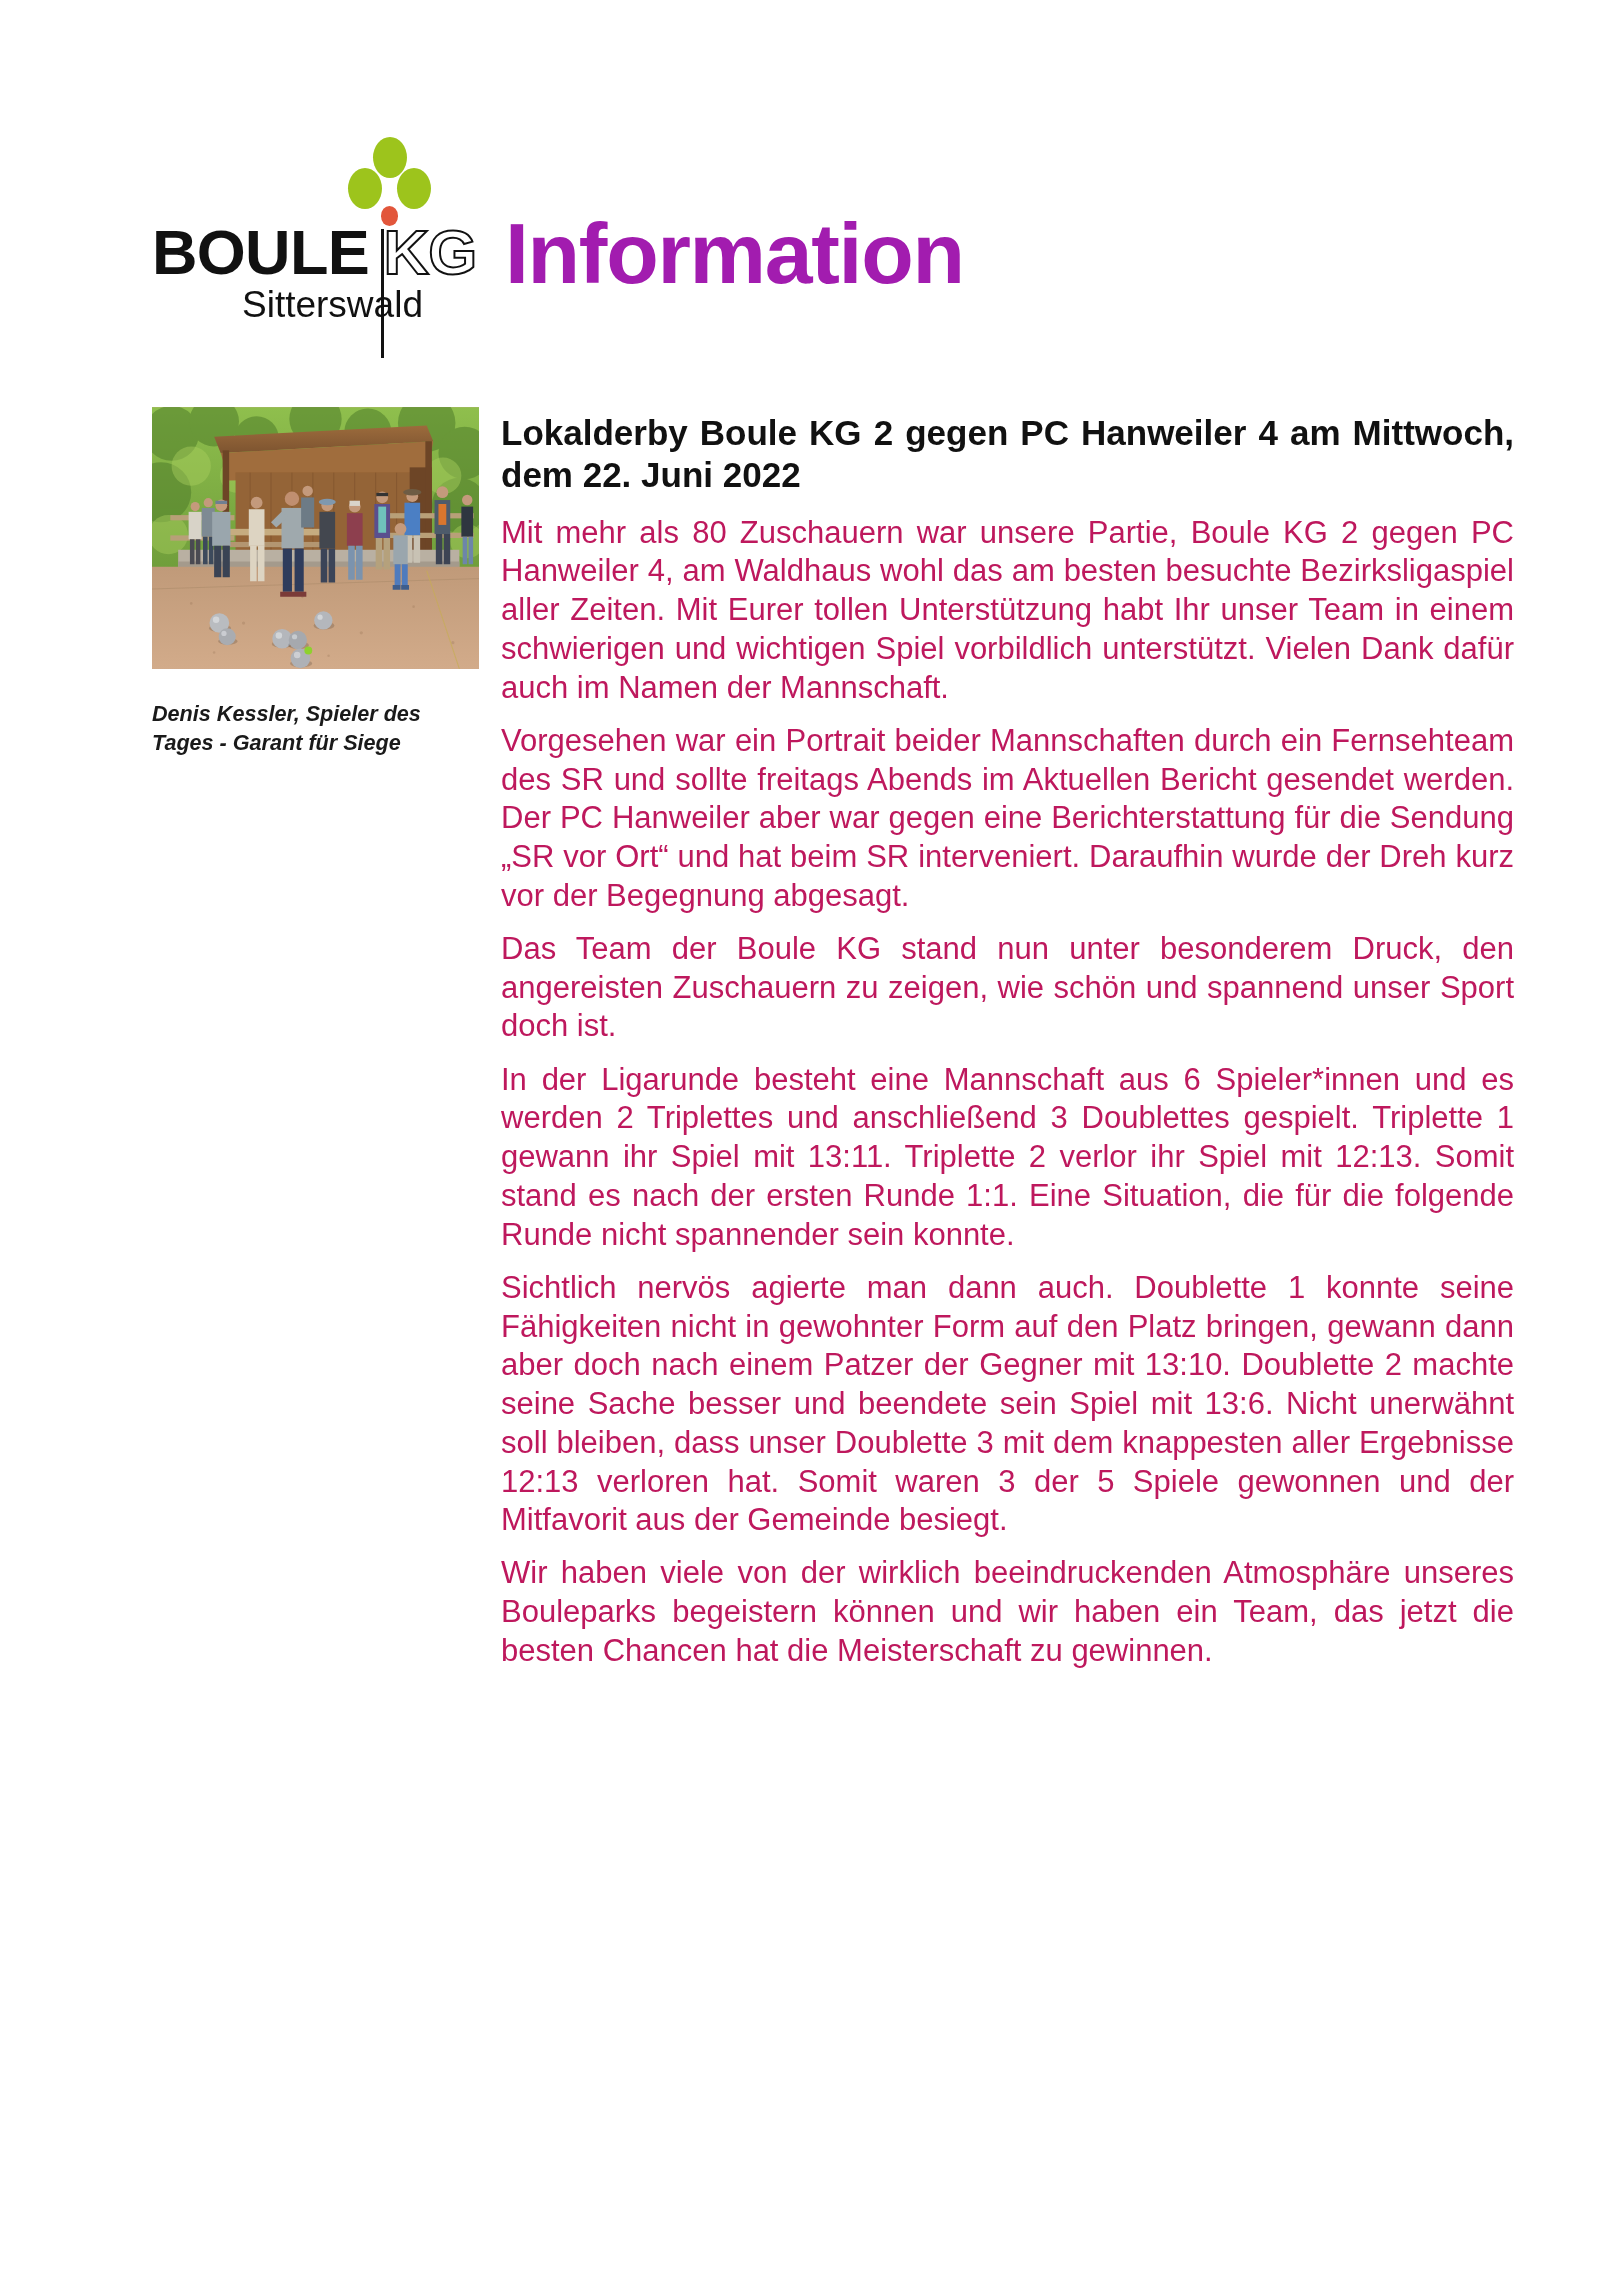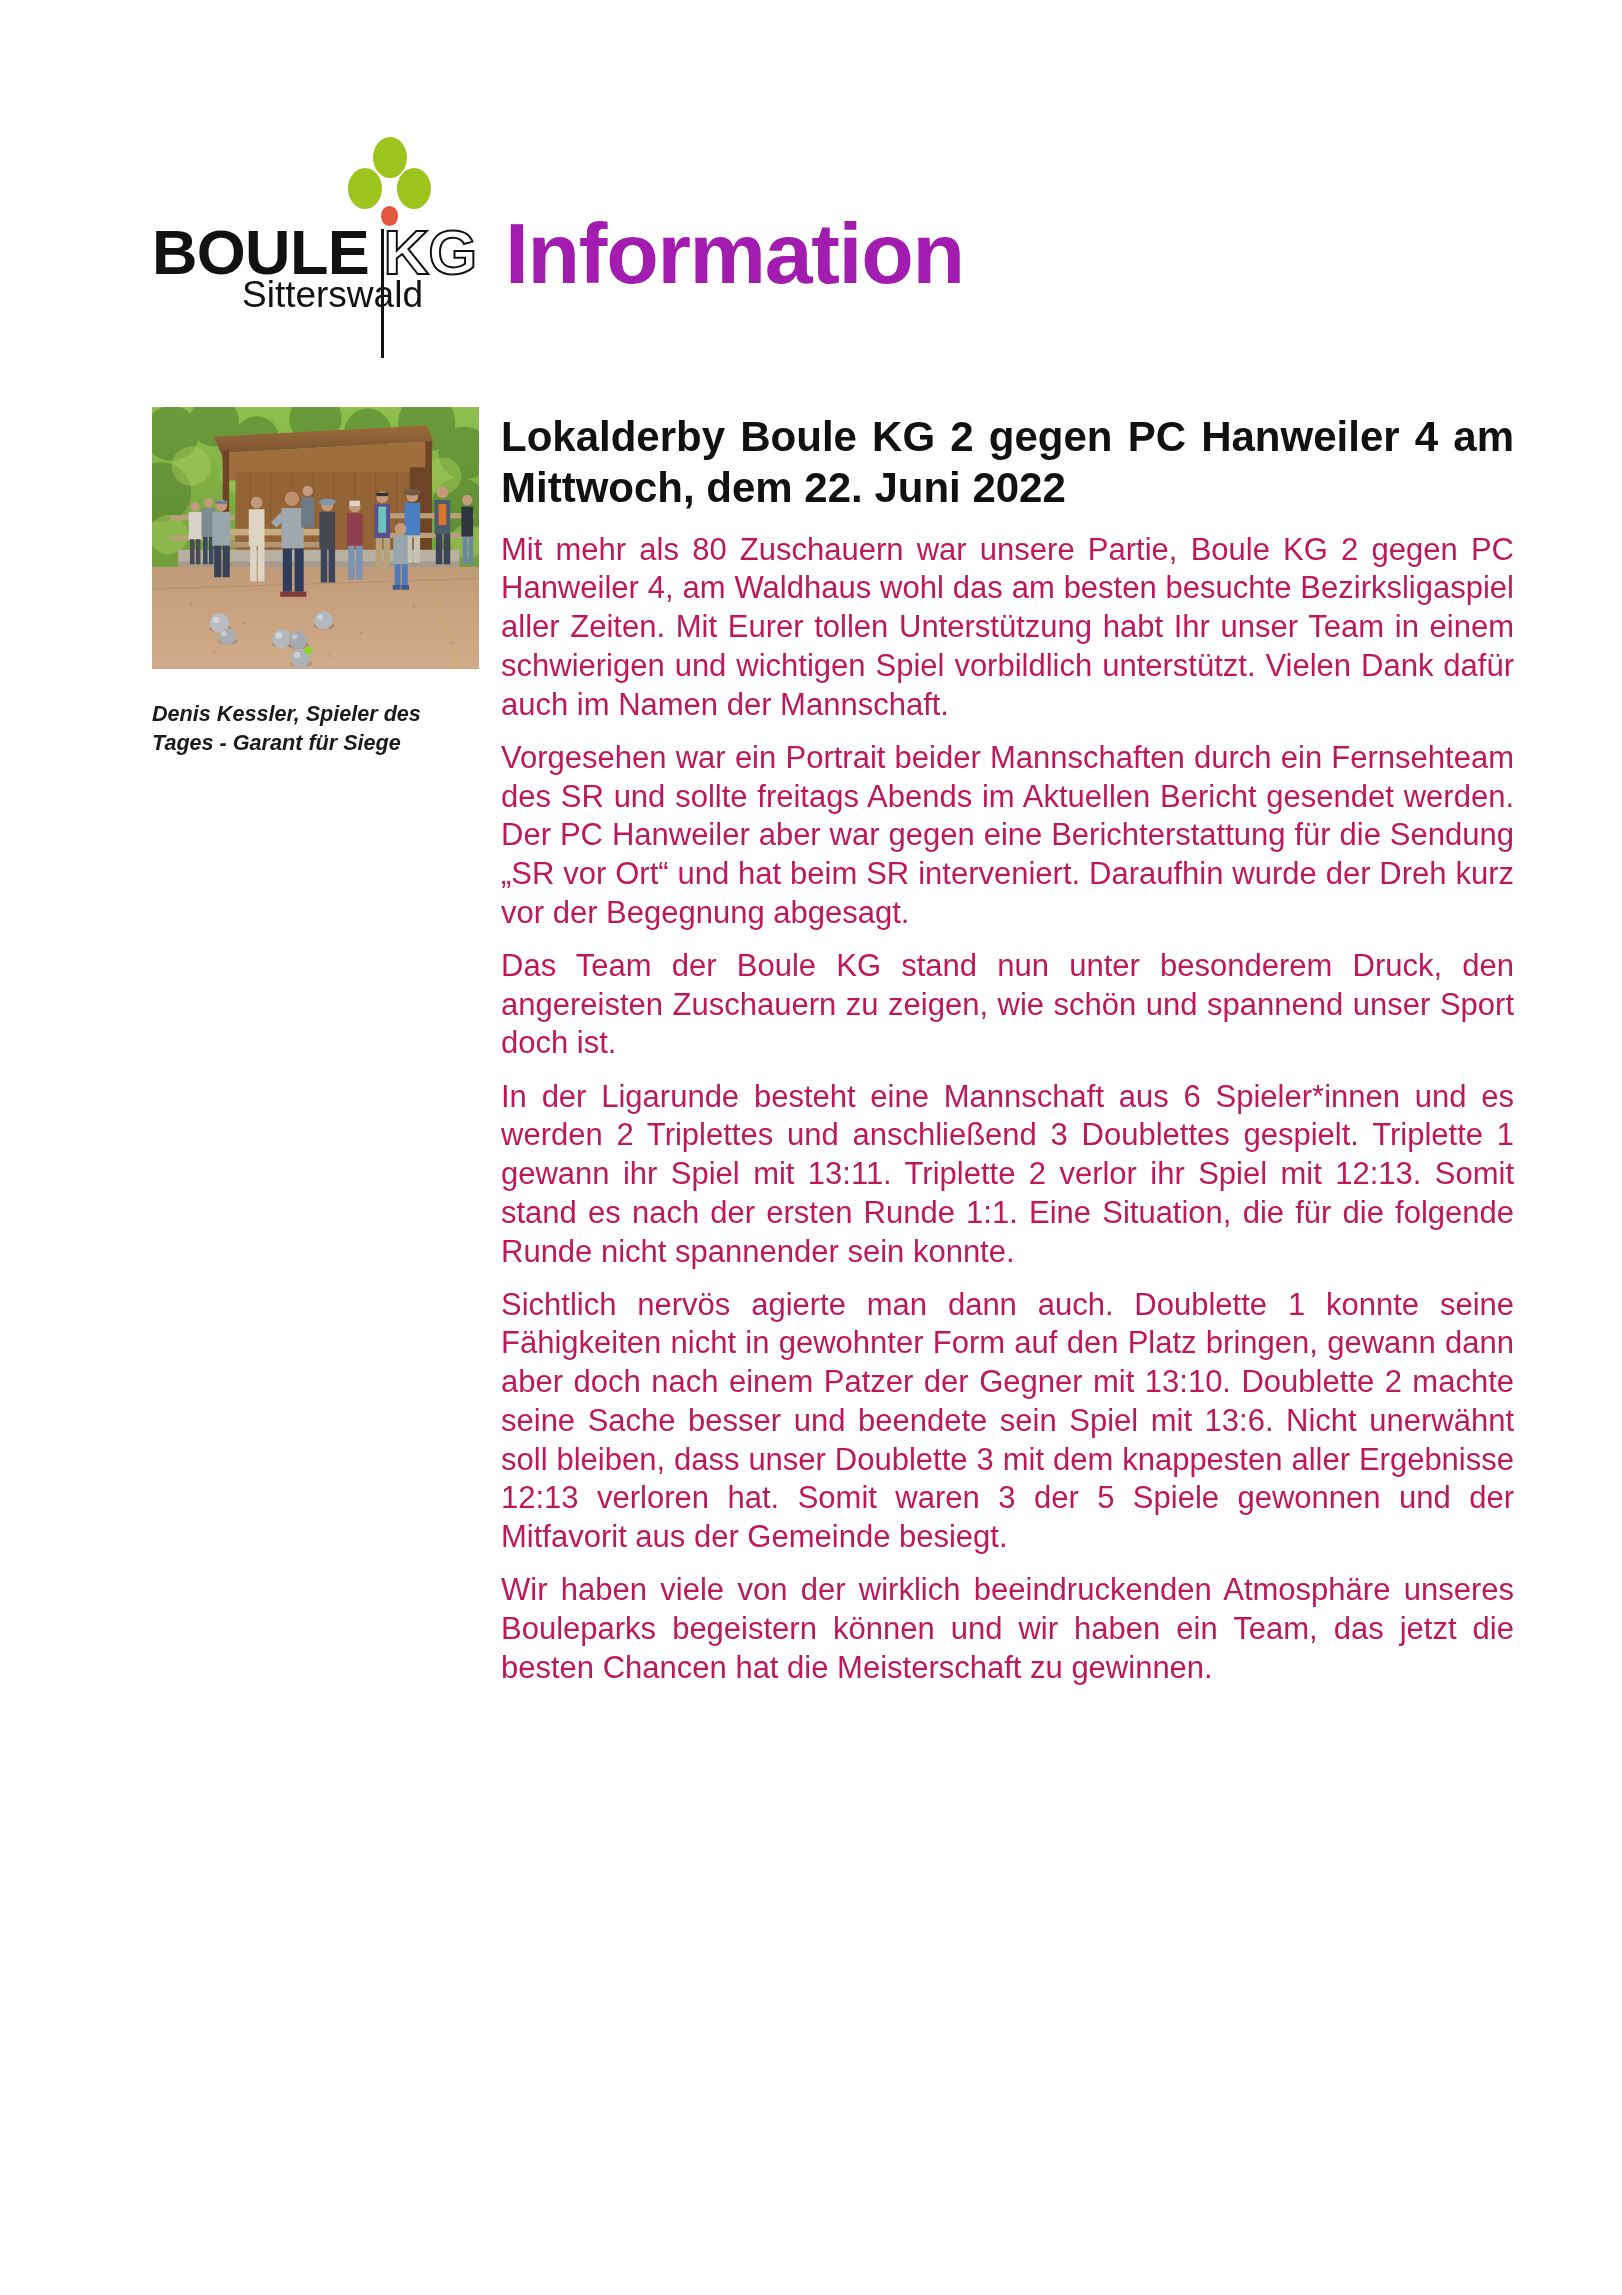--- a/index.html
+++ b/index.html
@@ -84,21 +84,21 @@
     position: absolute;
     left: 229px;
     top: 92px;
     width: 3.3px;
     height: 129px;
     background: #111111;
   }
   .logo-sub {
     position: absolute;
     left: 90px;
-    top: 139px;
+    top: 149px;
     font-family: "Liberation Sans", sans-serif;
     font-size: 37px;
     font-weight: normal;
     letter-spacing: 0px;
     color: #111111;
     line-height: 1;
     white-space: nowrap;
   }
 
   .masthead-title {
@@ -143,21 +143,21 @@
   
   .right-col {
     position: absolute;
     left: 501px;
     top: 412px;
     width: 1013px;
   }
   .article-headline {
     font-family: "Liberation Sans", sans-serif;
     font-weight: bold;
-    font-size: 42px;
+    font-size: 35px;
     line-height: 1.21;
     color: #111111;
     text-align: justify;
     text-align-last: left;
     margin: 0 0 17px 0;
     letter-spacing: 0px;
   }
   .article-p {
     font-family: "Liberation Sans", sans-serif;
     font-size: 31px;

